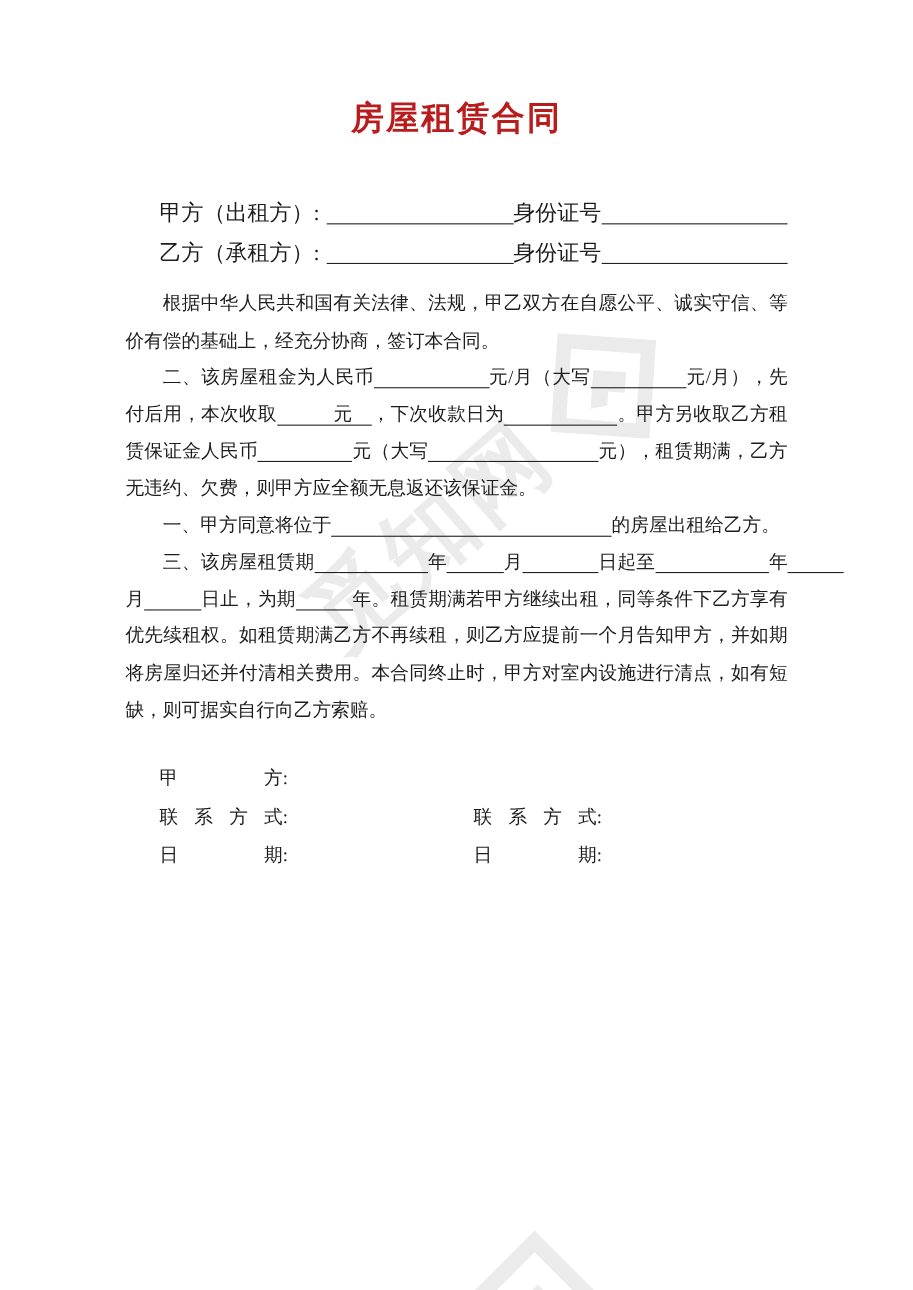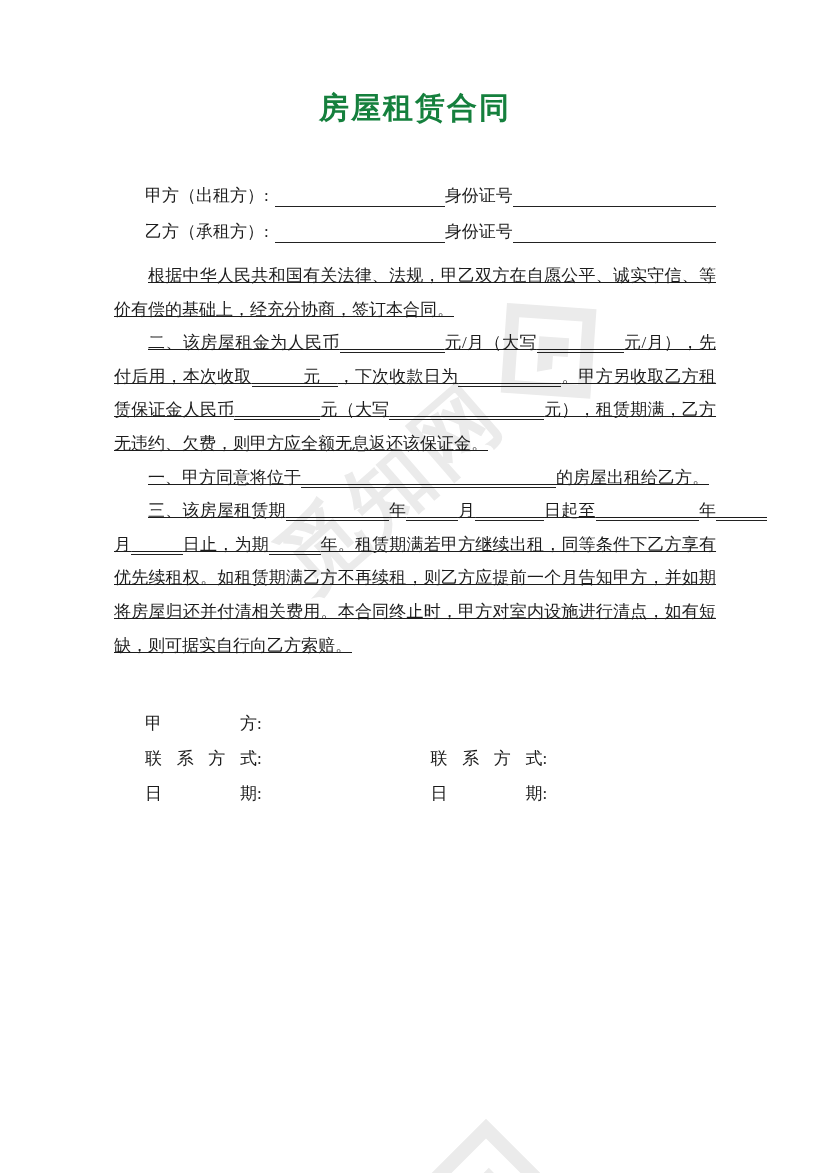--- a/index.html
+++ b/index.html
@@ -47,55 +47,54 @@
     z-index: 1;
     padding: 90px 114px 0 114px; 
   }
   h1.doc-title {
     margin: 0 0 54px 0;
     font-size: 30px;
     line-height: 36px;
     font-weight: 700;
     text-align: center;
     letter-spacing: 2px;
-    color: #15803d;
+    color: #b91c1c;
   }
 
   
   .party-row {
     display: flex;
-    align-items: flex-end;
     padding-left: 31px;
     height: 27px;
     margin-bottom: 9px;
-    font-size: 17px;
+    font-size: 20px;
   }
   .party-label { white-space: nowrap; }
   .blank {
     border-bottom: 1px solid #222;
     height: 23px;
     display: inline-block;
   }
   .blank-a { width: 170px; margin-left: 6px; }
   .id-label { white-space: nowrap; }
   .blank-grow { flex: 1; }
 
   
-  .clauses { margin-top: 16px; text-decoration: underline; }
+  .clauses { margin-top: 16px; }
   .clauses p.para {
     margin: 0;
     font-size: 17px;
     line-height: 33.6px;
     text-align: justify;
     text-indent: 2em;
   }
   .u { border-bottom: 1px solid #222; }
 
   
-  .sig-block { margin-top: 44px; }
+  .sig-block { margin-top: 28px; }
   .sig-row {
     display: flex;
     padding-left: 31px;
     line-height: 35px;
     font-size: 17px;
   }
   .sig-cell { width: 301px; }
   .sig-label {
     display: inline-block;
     width: 112px;

